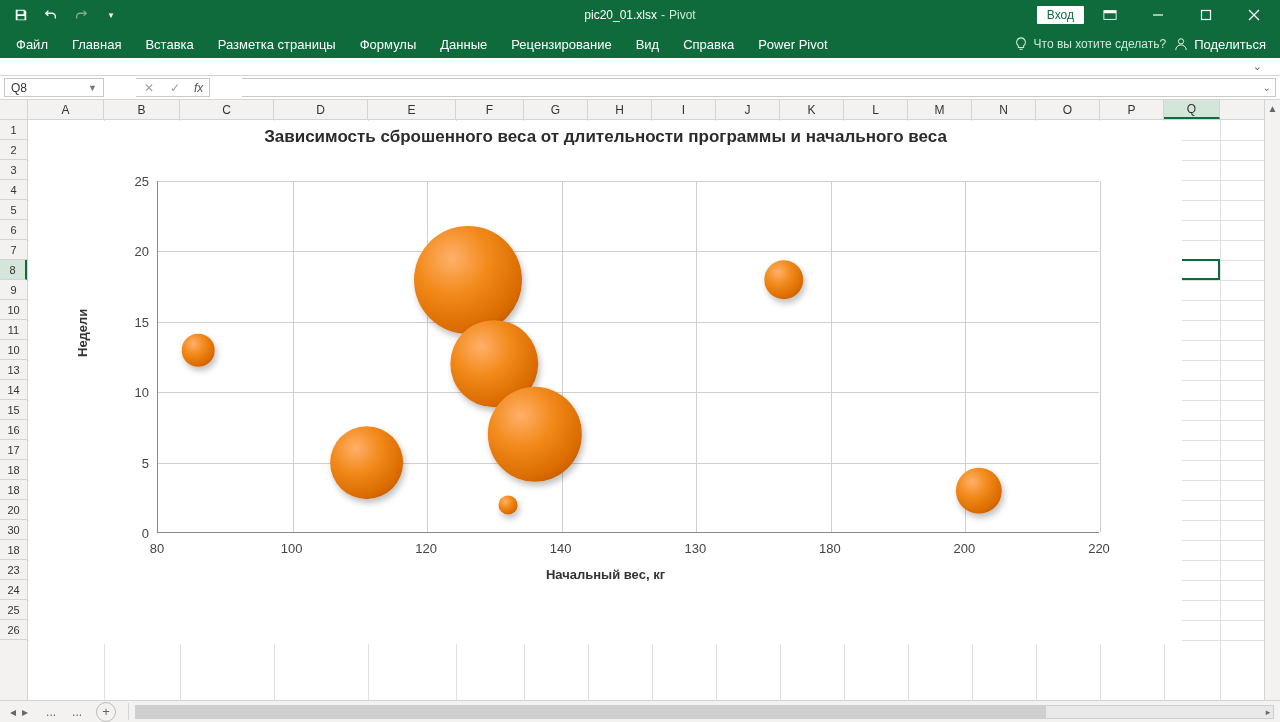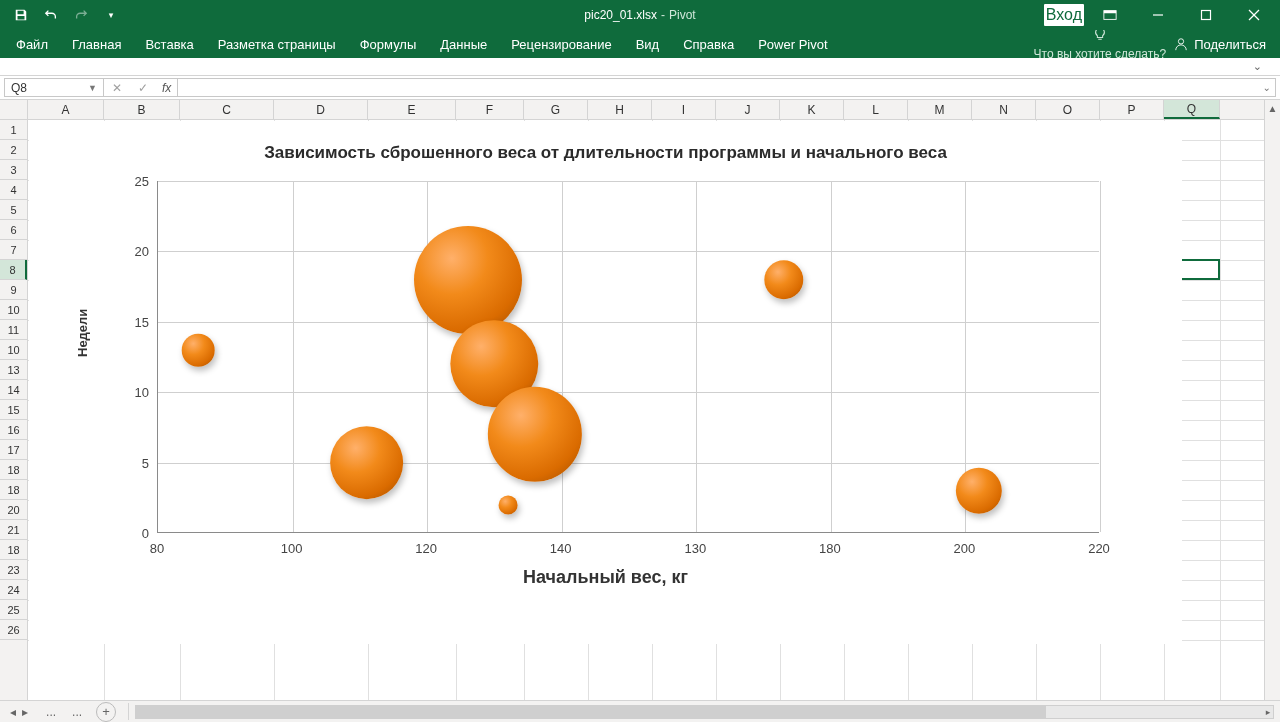--- a/index.html
+++ b/index.html
@@ -7,34 +7,34 @@
 
   
   .titlebar { height: 30px; background: #0f6b3c; display: flex; align-items: center; color: #fff; font-size: 12px; position: relative; }
   .qat { display: flex; align-items: center; gap: 4px; padding-left: 8px; }
   .qat-btn { width: 26px; height: 26px; display: flex; align-items: center; justify-content: center; color: #fff; }
   .qat-btn.disabled { opacity: .45; }
   .title-center { position: absolute; left: 50%; transform: translateX(-50%); display: flex; align-items: flex-start; gap: 4px; }
   .title-center .doc { color: #fff; }
   .title-center .app { color: #cfe7d9; }
   .title-right { margin-left: auto; display: flex; align-items: center; gap: 4px; padding-right: 4px; }
-  .login-btn { background: #fff; color: #0f6b3c; padding: 2px 2px; font-size: 16px; border-radius: 1px; }
+  .login-btn { background: #fff; color: #0f6b3c; padding: 2px 10px; font-size: 12px; border-radius: 1px; }
   .win-btn { width: 44px; height: 30px; display: flex; align-items: center; justify-content: center; color: #fff; }
 
   
   .ribbon { height: 28px; background: #0f6b3c; display: flex; align-items: stretch; color: #fff; font-size: 13px; padding: 0 4px; }
   .ribbon-tab { padding: 0 12px; display: flex; align-items: center; cursor: pointer; }
   .ribbon-right { margin-left: auto; display: flex; align-items: center; gap: 8px; padding-right: 10px; }
-  .tell-me { display: flex; align-items: center; gap: 6px; font-size: 12px; color: #cfe7d9; flex-direction: column; }
+  .tell-me { display: flex; align-items: center; gap: 6px; font-size: 12px; color: #cfe7d9; }
   .share { display: flex; align-items: center; gap: 6px; font-size: 13px; }
   .ribbon-collapse { height: 18px; background: #fff; border-bottom: 1px solid #d4d4d4; position: relative; }
   .ribbon-collapse .chev { position: absolute; right: 18px; top: 2px; color: #666; font-size: 11px; }
 
   
-  .fbar { height: 24px; background: #fff; display: flex; align-items: stretch; border-bottom: 1px solid #d4d4d4; font-size: 12px; }
+  .fbar { height: 24px; background: #fff; display: flex; align-items: stretch; border-bottom: 1px solid #d4d4d4; font-size: 12px; gap: 32px; }
   .namebox { width: 100px; border: 1px solid #c8c8c8; margin: 2px 0 2px 4px; display: flex; align-items: center; padding: 0 6px; justify-content: space-between; color: #333; }
   .namebox .dd { color: #777; font-size: 9px; }
   .fx-controls { display: flex; align-items: center; border: 1px solid #c8c8c8; border-left: none; margin: 2px 0; }
   .fx-btn { width: 26px; display: flex; align-items: center; justify-content: center; color: #a0a0a0; }
   .fx-label { font-style: italic; color: #555; padding: 0 6px; }
   .formula-input { flex: 1; border: 1px solid #c8c8c8; border-left: none; margin: 2px 4px 2px 0; display: flex; align-items: center; padding: 0 6px; color: #333; position: relative; }
   .formula-input .expand { position: absolute; right: 4px; color: #777; font-size: 10px; }
 
   
   .grid-wrap { position: relative; height: 600px; background: #fff; }
@@ -47,28 +47,28 @@
   .rowhead.sel { background: #d3e6d9; border-right: 2px solid #0f6b3c; }
   .cells { position: absolute; left: 28px; top: 20px; right: 16px; bottom: 0; }
   .gridlines-v { position: absolute; top: 0; bottom: 0; width: 1px; background: #e0e0e0; }
   .gridlines-h { position: absolute; left: 0; right: 0; height: 1px; background: #e0e0e0; }
   .sel-cell { position: absolute; border: 2px solid #0f6b3c; background: #fff; z-index: 2; }
   .vscroll-strip { position: absolute; right: 0; top: 0; width: 16px; bottom: 0; background: #f3f2f1; border-left: 1px solid #d4d4d4; }
   .vscroll-strip .arrow { height: 16px; display: flex; align-items: center; justify-content: center; color: #666; font-size: 10px; }
 
   
   .chart-obj { position: absolute; left: 29px; top: 21px; width: 1153px; height: 523px; background: #fff; z-index: 3; }
-  .chart-title { position: absolute; top: 22px; left: 0; right: 0; text-align: center; font-size: 17px; font-weight: 700; color: #2b2b2b; }
+  .chart-title { position: absolute; top: 6px; left: 0; right: 0; text-align: center; font-size: 17px; font-weight: 700; color: #2b2b2b; }
   .plot-area { position: absolute; left: 128px; top: 60px; width: 942px; height: 352px; border-left: 1.5px solid #8a8a8a; border-bottom: 1.5px solid #8a8a8a; }
   .gv { position: absolute; top: 0; bottom: 0; width: 1px; background: #cfcfcf; }
   .gh { position: absolute; left: 0; right: 0; height: 1px; background: #cfcfcf; }
   .ytick { position: absolute; right: 826px; width: 40px; text-align: right; font-size: 13px; color: #444; transform: translateY(-50%); }
   .xtick { position: absolute; font-size: 13px; color: #444; transform: translateX(-50%); }
   .yaxis-title { position: absolute; left: 46px; top: 236px; transform: rotate(-90deg); transform-origin: left top; font-size: 13px; font-weight: 700; color: #333; }
-  .xaxis-title { position: absolute; left: 0; right: 0; text-align: center; font-size: 18px; font-weight: 700; color: #333; }
+  .xaxis-title { position: absolute; left: 0; right: 0; text-align: center; font-size: 13px; font-weight: 700; color: #333; }
   .bubble { position: absolute; border-radius: 50%; background: radial-gradient(circle at 35% 30%, #ffb06a 0%, #f28a1a 35%, #da6b00 70%, #9c4a00 100%); box-shadow: 2px 4px 6px rgba(0,0,0,.25); transform: translate(-50%, -50%); }
 
   
   .tabs-row { height: 22px; background: #f3f2f1; display: flex; align-items: center; border-top: 1px solid #d4d4d4; font-size: 12px; }
   .tab-nav { display: flex; align-items: center; gap: 2px; padding: 0 8px; color: #666; }
   .tab-nav span { padding: 0 2px; }
   .tab-ellipsis { padding: 0 8px; color: #666; }
   .tab-add { width: 20px; height: 20px; border: 1px solid #bbb; border-radius: 50%; display: flex; align-items: center; justify-content: center; color: #666; margin: 0 6px; font-size: 13px; }
   .tab-divider { width: 1px; align-self: stretch; background: #d4d4d4; margin: 2px 6px; }
   .hscroll { flex: 1; height: 14px; background: #e8e8e8; border: 1px solid #cfcfcf; position: relative; margin-right: 6px; }
@@ -204,21 +204,21 @@
       <div class="rowhead">11</div>
       <div class="rowhead">10</div>
       <div class="rowhead">13</div>
       <div class="rowhead">14</div>
       <div class="rowhead">15</div>
       <div class="rowhead">16</div>
       <div class="rowhead">17</div>
       <div class="rowhead">18</div>
       <div class="rowhead">18</div>
       <div class="rowhead">20</div>
-      <div class="rowhead">21</div>
+      <div class="rowhead">30</div>
       <div class="rowhead">18</div>
       <div class="rowhead">23</div>
       <div class="rowhead">24</div>
       <div class="rowhead">25</div>
       <div class="rowhead">26</div>
     </div>
   <div class="cells" id="cells">
       <div class="gridlines-v" style="left: 76px;"></div>
       <div class="gridlines-v" style="left: 152px;"></div>
       <div class="gridlines-v" style="left: 246px;"></div>

